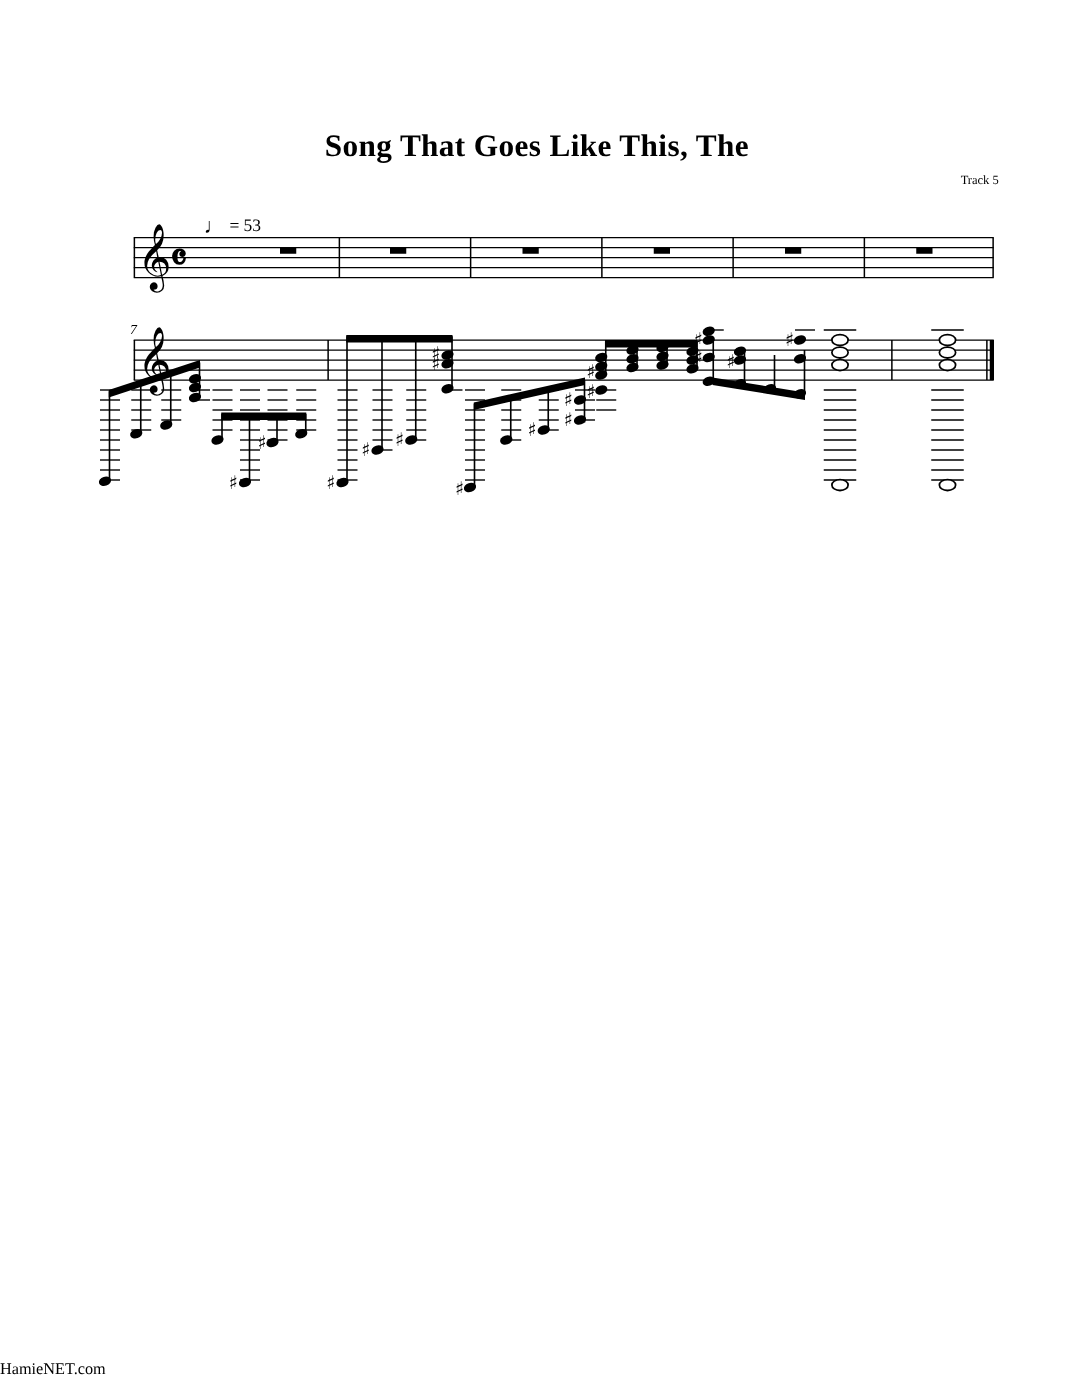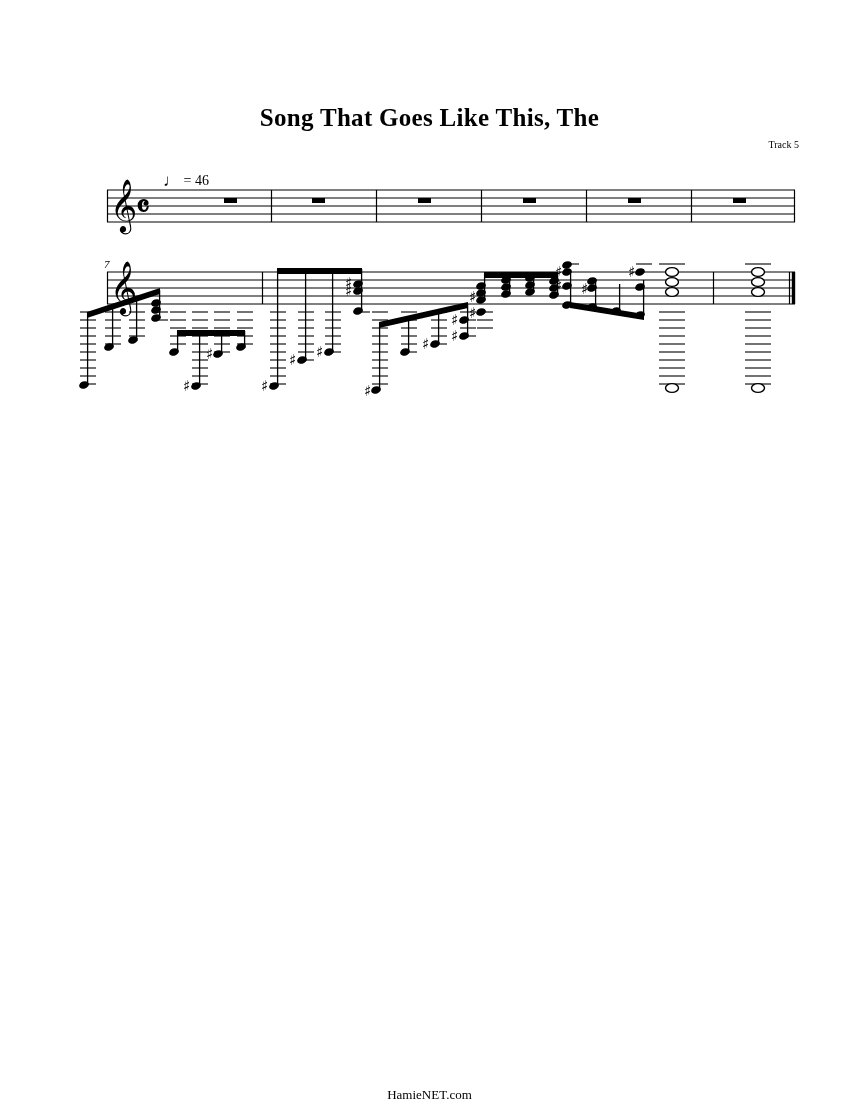--- a/index.html
+++ b/index.html
@@ -59,21 +59,20 @@
     left: 104px;
     font-size: 11px;
     font-style: italic;
     font-family: "Liberation Serif", serif;
   }
   #footer {
     position: absolute;
     bottom: 8px;
     left: 0;
     width: 859px;
-    text-align: center;
     font-size: 13px;
     font-family: "Liberation Serif", serif;
   }
   .staff-svg {
     position: absolute;
     left: 0;
     top: 0;
     width: 859px;
     height: 1111px;
     pointer-events: none;
@@ -95,21 +94,21 @@
 <body>
 
 <div class="page">
 
   <div id="title">Song That Goes Like This, The</div>
 
   <div id="track-label">Track 5</div>
 
   <div id="tempo-mark">
     <span class="note-glyph">♩</span>
-    <span>= 46</span>
+    <span>= 53</span>
   </div>
 
   <div id="measure-number">7</div>
 
   <svg class="staff-svg" viewBox="0 0 859 1111">
 
     <g>
 
       <line class="sysline" x1="107" y1="190" x2="795" y2="190"></line>
       <line class="sysline" x1="107" y1="198" x2="795" y2="198"></line>

